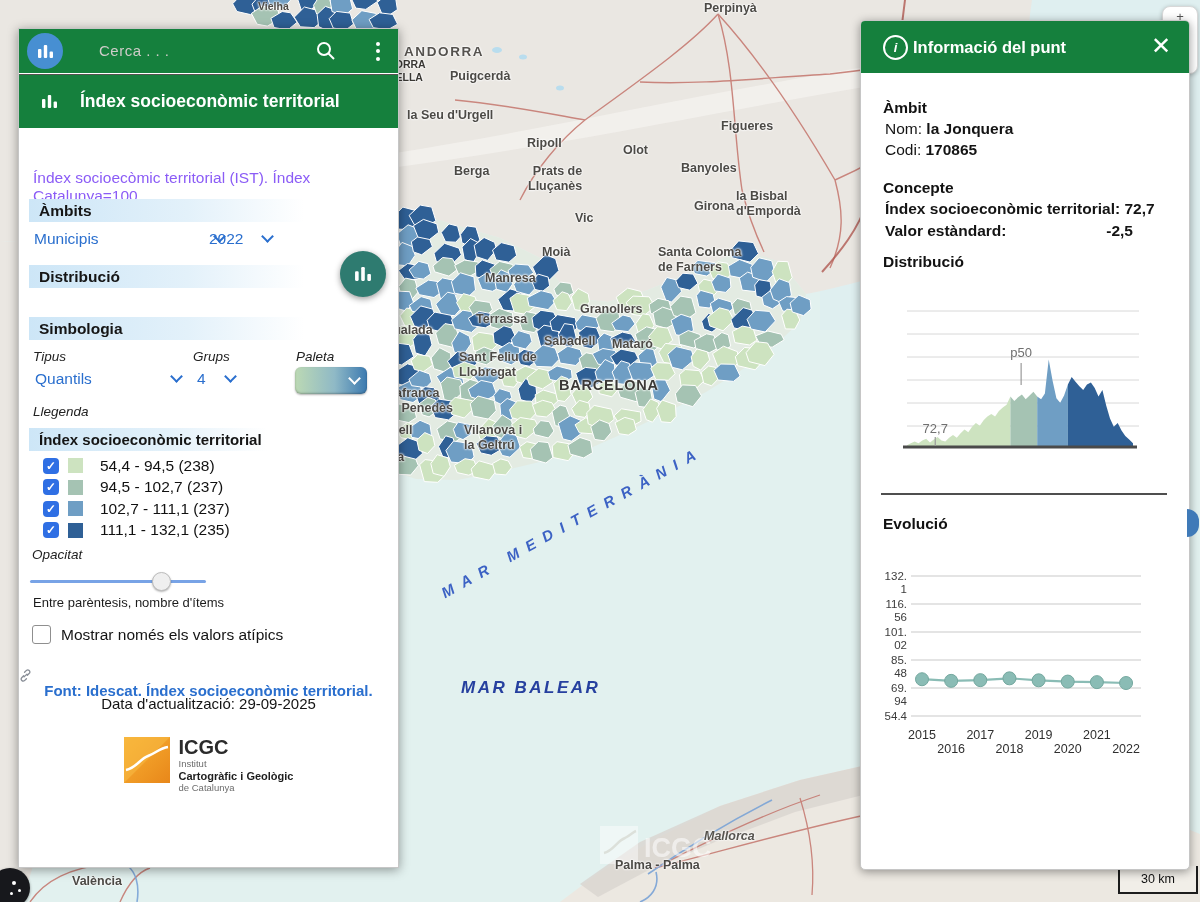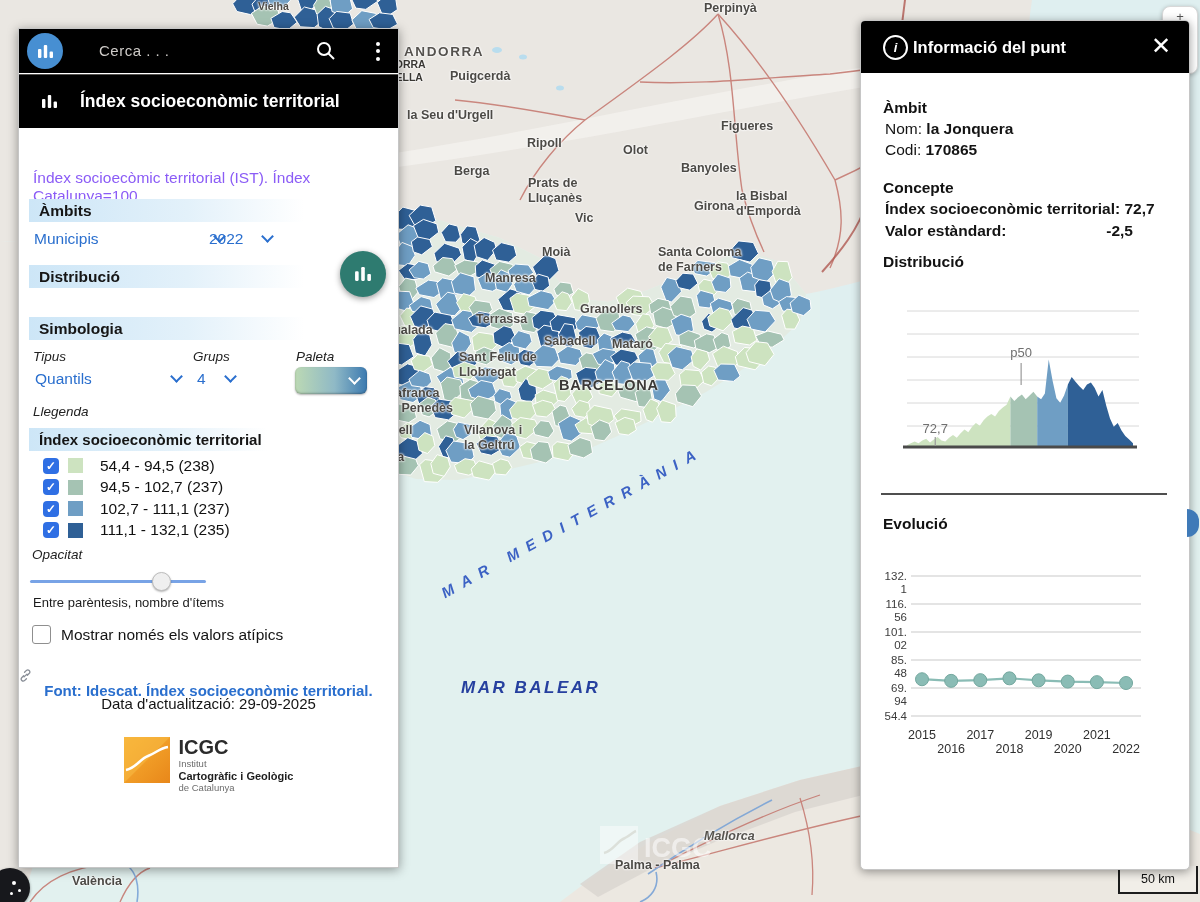--- a/index.html
+++ b/index.html
@@ -14,21 +14,21 @@
   .map-label.city{font-size:14.5px;letter-spacing:.8px;color:#3b3936;}
   .map-label.country{font-size:13.5px;letter-spacing:1.6px;color:#55524e;}
   .map-label.capital{font-size:10.5px;line-height:1.25;color:#3a3834;}
   .map-label.sea-rot{color:#3c62c4;font-style:italic;font-weight:600;font-size:15px;letter-spacing:9px;
     transform:rotate(-29deg);transform-origin:0 100%;text-shadow:none;}
   .map-label.sea-lg{color:#26409f;font-style:italic;font-weight:600;font-size:17px;letter-spacing:2.5px;text-shadow:none;}
   .map-label.island{font-style:italic;font-weight:600;font-size:12.5px;color:#57544f;}
 
   
   .panel{position:absolute;background:#fff;border:1px solid #c6c6c6;box-shadow:0 2px 10px rgba(0,0,0,.38);z-index:10;}
-  .darkbar{background:#000000;color:#fff;}
+  .darkbar{background:#15803d;color:#fff;}
 
   
   #left-panel{left:18px;top:28px;width:379px;height:838px;}
   #search-bar{position:absolute;top:0;left:0;right:0;height:44px;}
   #avatar-circle{position:absolute;left:8px;top:4px;width:36px;height:36px;border-radius:50%;background:#478fd2;
     display:flex;align-items:center;justify-content:center;}
   #search-placeholder{position:absolute;left:80px;top:13px;font-size:15px;color:#cfccc9;letter-spacing:.5px;}
   #search-icon{position:absolute;left:296px;top:11px;}
   #kebab-icon{position:absolute;left:350px;top:10px;width:18px;height:24px;display:flex;flex-direction:column;
     align-items:center;justify-content:center;gap:3.5px;}
@@ -394,21 +394,21 @@
       <div class="map-label country" style="left: 404px; top: 44px;">ANDORRA</div>
       <div class="map-label capital" style="left: 372px; top: 58px;">ANDORRA
 LA VELLA</div>
       <div class="map-label town" style="left: 450px; top: 69px;">Puigcerdà</div>
       <div class="map-label town" style="left: 407px; top: 108px;">la Seu d'Urgell</div>
       <div class="map-label town" style="left: 721px; top: 119px;">Figueres</div>
       <div class="map-label town" style="left: 527px; top: 136px;">Ripoll</div>
       <div class="map-label town" style="left: 623px; top: 143px;">Olot</div>
       <div class="map-label town" style="left: 681px; top: 161px;">Banyoles</div>
       <div class="map-label town" style="left: 454px; top: 164px;">Berga</div>
-      <div class="map-label town" style="left: 528px; top: 176px;">Prats de
+      <div class="map-label town" style="left: 528px; top: 164px; text-align: right;">Prats de
 Lluçanès</div>
       <div class="map-label town" style="left: 736px; top: 189px;">la Bisbal
 d'Empordà</div>
       <div class="map-label town" style="left: 694px; top: 199px;">Girona</div>
       <div class="map-label town" style="left: 575px; top: 211px;">Vic</div>
       <div class="map-label town" style="left: 542px; top: 245px;">Moià</div>
       <div class="map-label town" style="left: 658px; top: 245px;">Santa Coloma
 de Farners</div>
       <div class="map-label town" style="left: 485px; top: 271px;">Manresa</div>
       <div class="map-label town" style="left: 580px; top: 302px;">Granollers</div>
@@ -431,21 +431,21 @@
       <div class="map-label town" style="left: 615px; top: 858px;">Palma - Palma</div>
       <div class="map-label town" style="left: 72px; top: 874px;">València</div>
     </div>
 
   <div id="tr-ctl">
       <div style="margin-top:2px">+</div>
       <div style="margin-top:30px">−</div>
     </div>
 
   <div id="scalebar">
-      <span>50 km</span>
+      <span>30 km</span>
     </div>
 
   <div id="cookie-btn">
     <i style="left:22px;top:13px;width:4px;height:4px"></i>
     <i style="left:28px;top:21px;width:3px;height:3px"></i>
     <i style="left:20px;top:24px;width:3px;height:3px"></i>
   </div>
 
   <div id="left-panel" class="panel">
 

